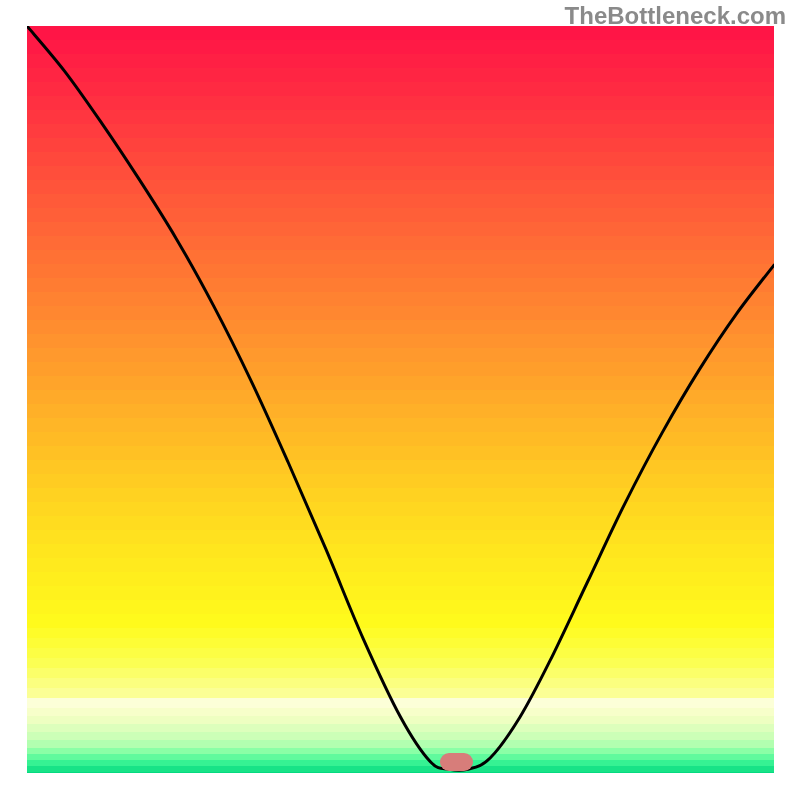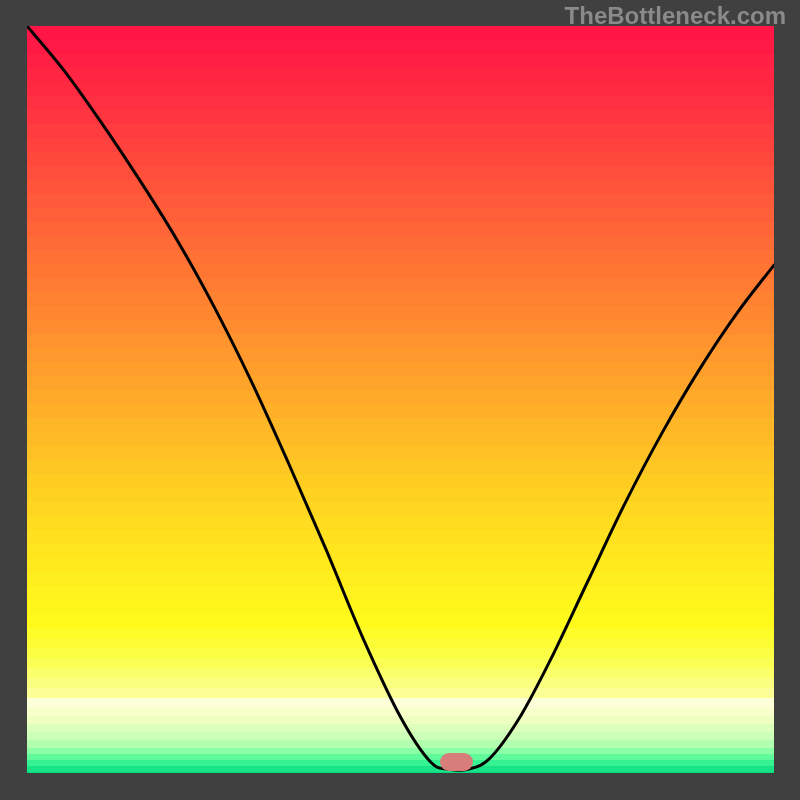--- a/index.html
+++ b/index.html
@@ -9,21 +9,21 @@
     height: 800px;
     background: #000;
     overflow: hidden;
   }
   .frame {
     position: absolute;
     left: 0;
     top: 0;
     width: 800px;
     height: 800px;
-    background: #404040;
+    background: #ffffff;
   }
   .plot {
     position: absolute;
     left: 27px;
     top: 26px;
     width: 747px;
     height: 747px;
     overflow: hidden;
   }
   .gradient {

